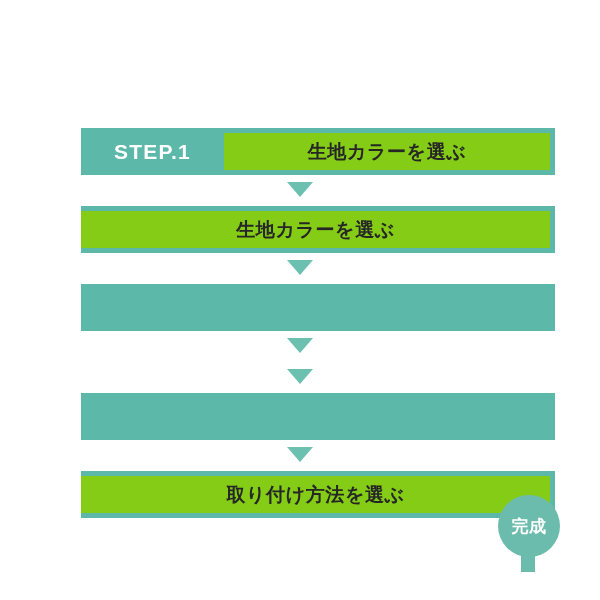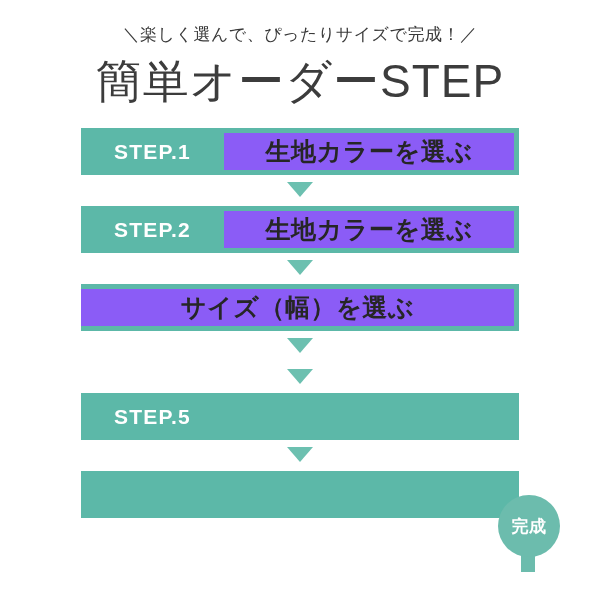--- a/index.html
+++ b/index.html
@@ -52,21 +52,21 @@
   
   .steps-area {
     position: absolute;
     left: 81px;
     top: 128px;
     width: 438px;
   }
 
   .step-row {
     position: relative;
-    width: 438px;
+    width: 474px;
     height: 47px;
     background: #5cb8a8;
     box-sizing: border-box;
     display: flex;
     align-items: stretch;
   }
 
   .step-label {
     width: 143px;
     display: flex;
@@ -76,26 +76,26 @@
     font-size: 21px;
     font-weight: bold;
     letter-spacing: 1.2px;
     line-height: 1;
     flex: 0 0 143px;
   }
 
   .step-panel {
     flex: 1 1 auto;
     margin: 5px 5px 5px 0;
-    background: #8b5cf6;
+    background: #84cc16;
     display: flex;
     align-items: center;
     justify-content: center;
     color: #262626;
-    font-size: 25px;
+    font-size: 19px;
     font-weight: bold;
     letter-spacing: 0.6px;
     line-height: 1;
   }
 
   .connector {
     width: 438px;
     height: 31px;
     position: relative;
   }
@@ -137,56 +137,50 @@
     height: 22px;
     background: #6cbcad;
     z-index: 4;
   }
 </style>
 </head>
 <body>
 
 <div id="page-root">
 
-  <div class="header">
-    <div class="subtitle">＼楽しく選んで、ぴったりサイズで完成！／</div>
-    <div class="main-title">簡単オーダーSTEP</div>
-  </div>
 
   <div class="steps-area" id="steps-area">
       <div class="step-row">
         <div class="step-label">STEP.1</div>
         <div class="step-panel">生地カラーを選ぶ</div>
       </div>
       <div class="connector">
         <div class="tri"></div>
       </div>
       <div class="step-row">
-        <div class="step-label">STEP.2</div>
         <div class="step-panel">生地カラーを選ぶ</div>
       </div>
       <div class="connector">
         <div class="tri"></div>
       </div>
       <div class="step-row">
-        <div class="step-panel">サイズ（幅）を選ぶ</div>
       </div>
       <div class="connector">
         <div class="tri"></div>
       </div>
       <div class="connector">
         <div class="tri"></div>
       </div>
       <div class="step-row">
-        <div class="step-label">STEP.5</div>
       </div>
       <div class="connector">
         <div class="tri"></div>
       </div>
       <div class="step-row">
+        <div class="step-panel">取り付け方法を選ぶ</div>
       </div>
     </div>
 
   <div class="badge-tail"></div>
   <div class="badge">
     <span>完成</span>
   </div>
 
 </div>
 

